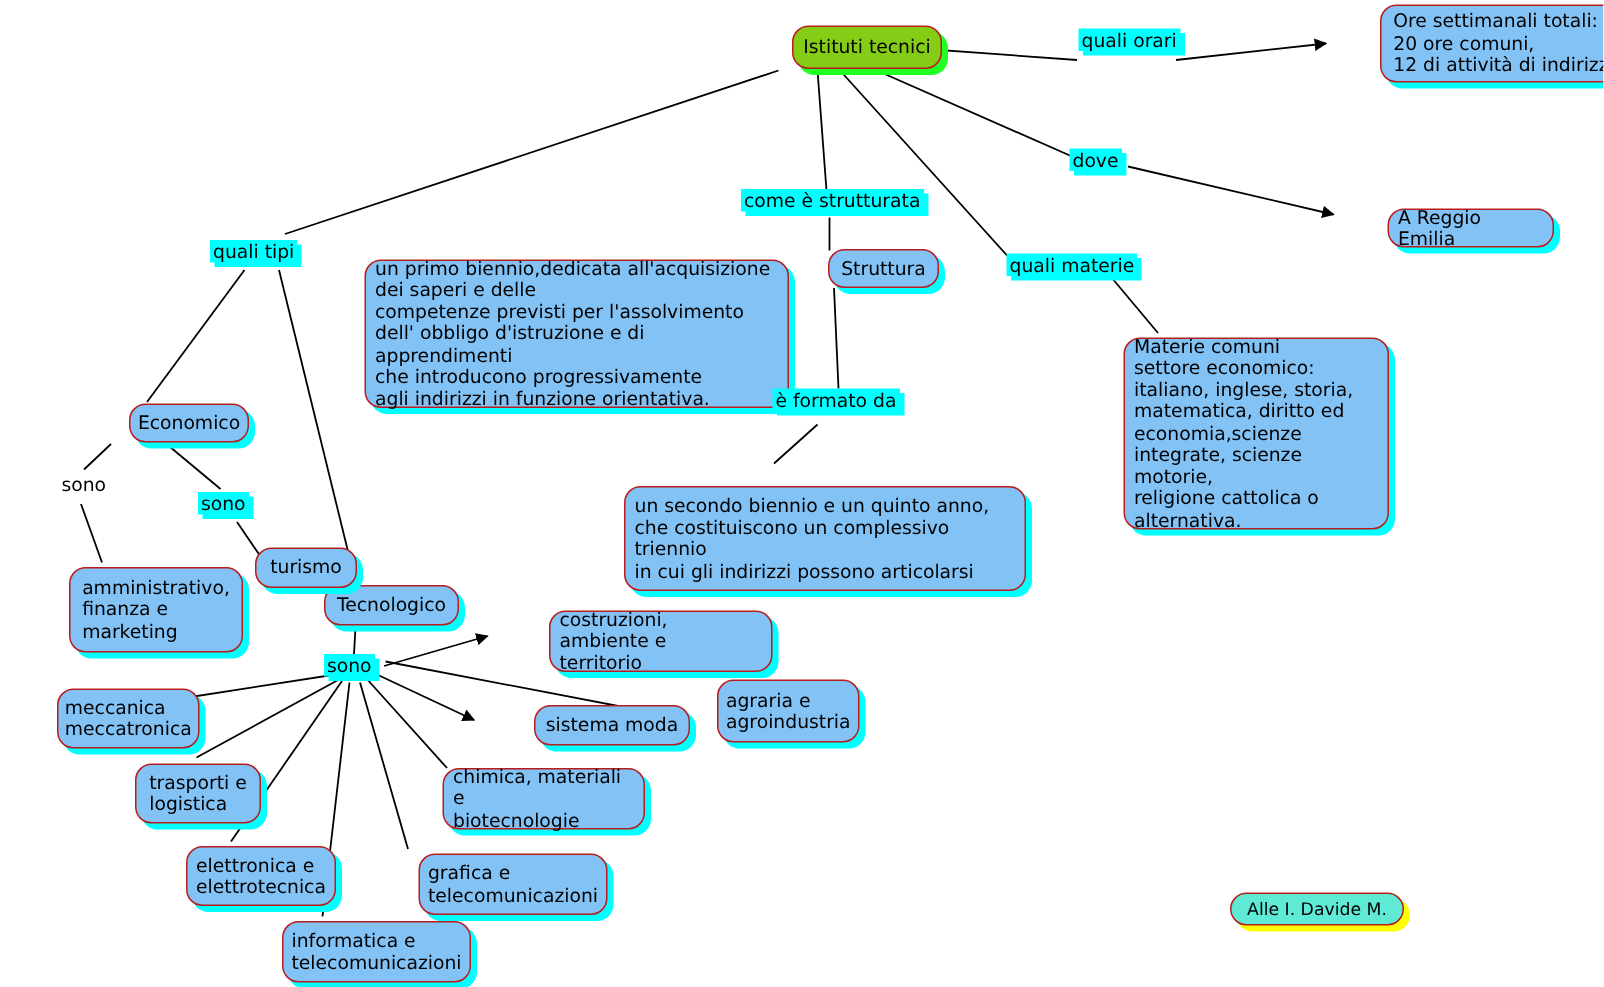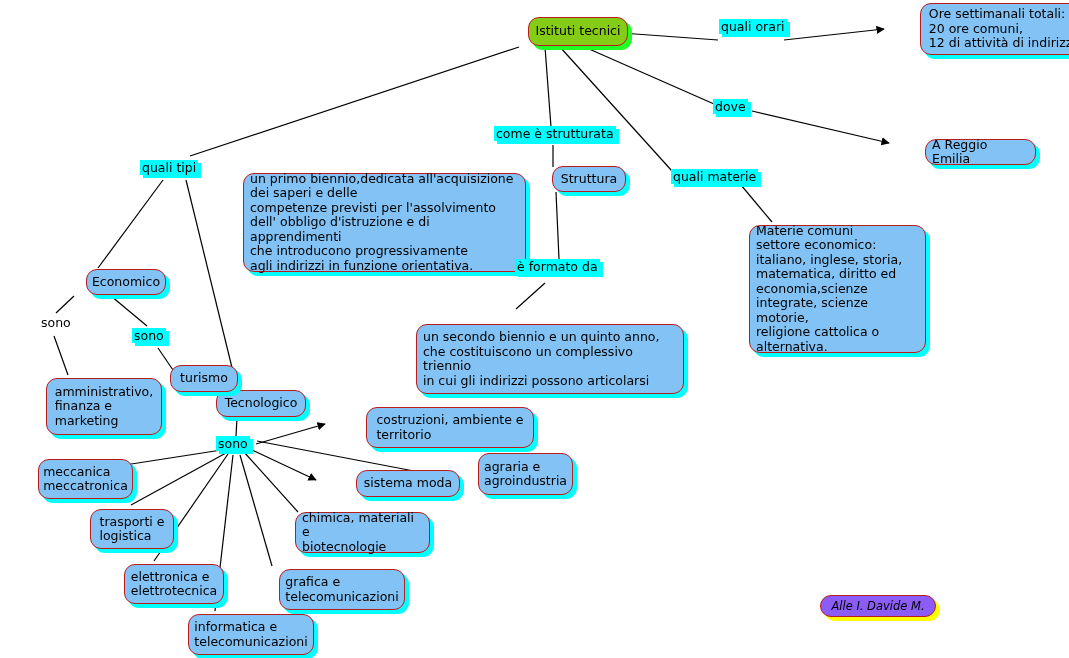--- a/index.html
+++ b/index.html
@@ -46,23 +46,22 @@
   .node.blue {
     background: #82c2f5;
     box-shadow: 4px 4px 0 0 #00ffff;
   }
   .node.green {
     background: #84cc16;
     color: #000000;
     box-shadow: 4px 4px 0 0 #22ff22;
   }
   .node.orange {
-    background: #8b5cf6;
+    background: #5eead4;
     box-shadow: 4px 4px 0 0 #ffff00;
-    font-style: italic;
   }
   .linklabel {
     position: absolute;
     box-sizing: border-box;
     background: #00ffff;
     color: #000000;
     font-size: 12.5px;
     line-height: 15px;
     padding: 0 2px;
     white-space: nowrap;
@@ -165,21 +164,21 @@
   <div class="node blue" style="left:50px; top:269px; width:80px; height:26px;">Economico</div>
 
   <div class="node blue" style="left:180px; top:390px; width:90px; height:27px;">Tecnologico</div>
 
   <div class="node blue" style="left:10px; top:378px; width:116px; height:57px;">amministrativo,
 finanza e
 marketing</div>
 
   <div class="node blue" style="left:134px; top:365px; width:68px; height:27px;">turismo</div>
 
-  <div class="node blue" style="left:330px; top:407px; width:168px; height:41px;">costruzioni, ambiente e
+  <div class="node blue" style="left:330px; top:407px; width:149px; height:41px;">costruzioni, ambiente e
 territorio</div>
 
   <div class="node blue" style="left:442px; top:453px; width:95px; height:42px;">agraria e
 agroindustria</div>
 
   <div class="node blue" style="left:320px; top:470px; width:104px; height:27px;">sistema moda</div>
 
   <div class="node blue" style="left:2px; top:459px; width:95px; height:40px;">meccanica
 meccatronica</div>
 

